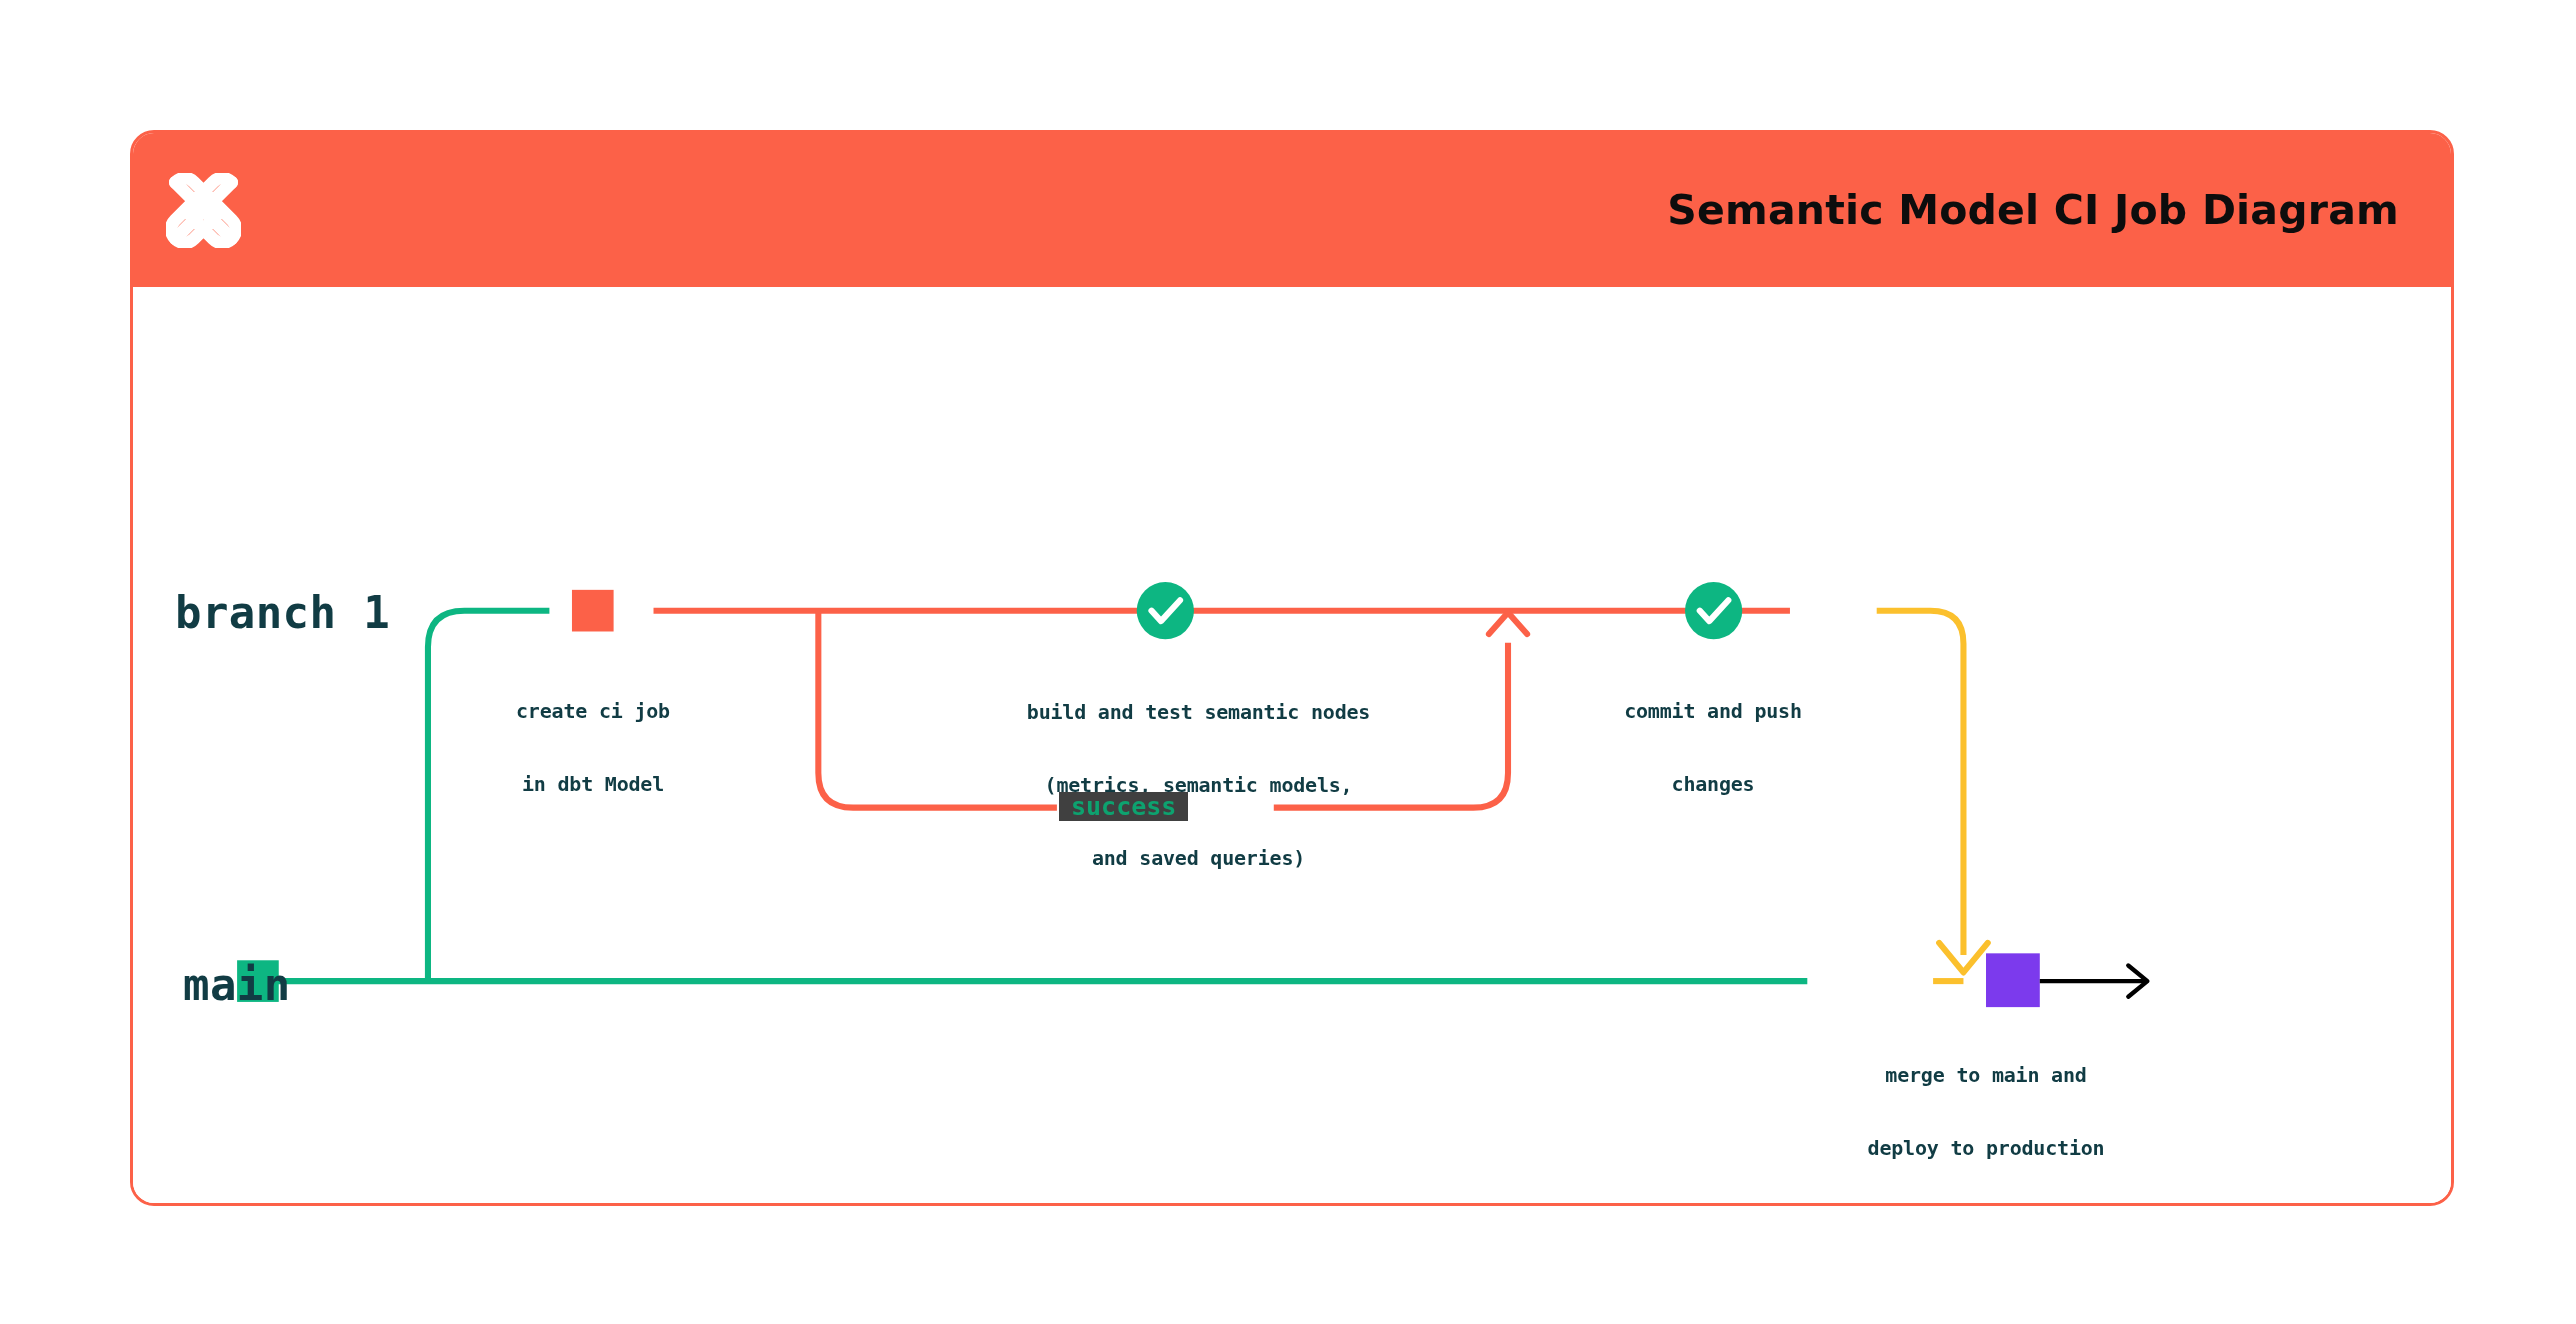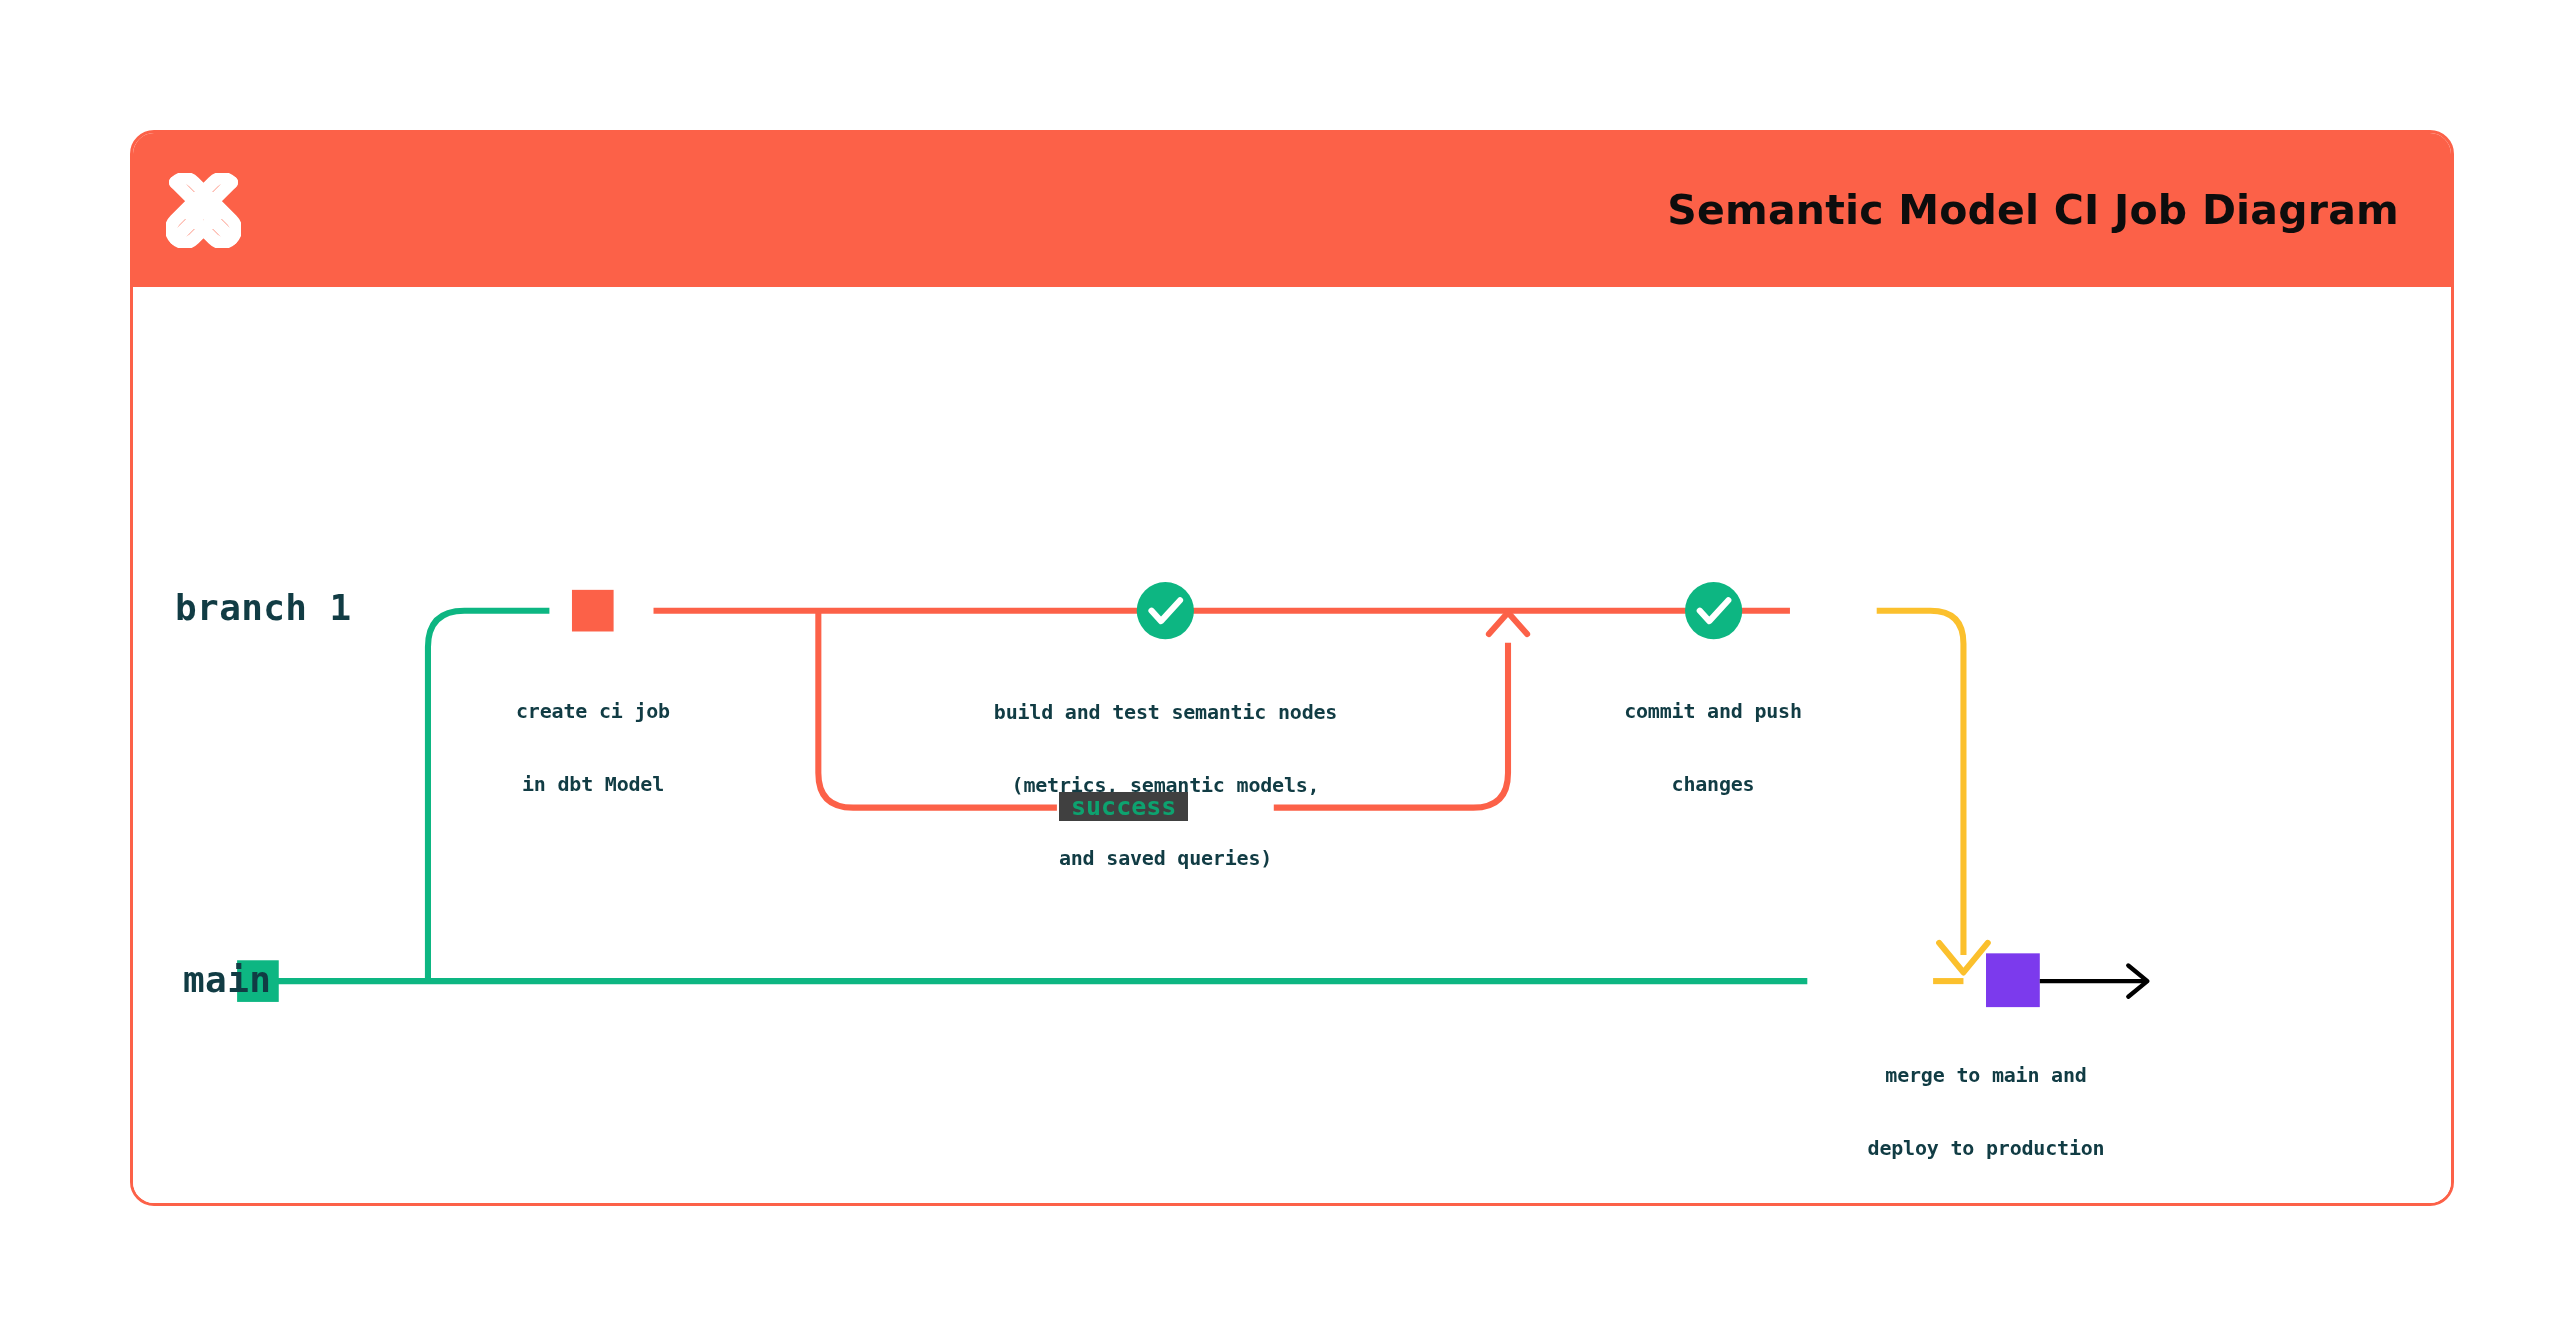--- a/index.html
+++ b/index.html
@@ -85,21 +85,21 @@
   .lbl {
     position: absolute;
     font-family: "DejaVu Sans Mono", monospace;
     font-weight: bold;
     color: #113C44;
     white-space: pre;
     line-height: 1.22;
   }
 
   .lbl-branch {
-    font-size: 36px;
+    font-size: 44px;
     letter-spacing: 0.4px;
   }
 
   .lbl-node {
     font-size: 20px;
     text-align: center;
     letter-spacing: -0.2px;
   }
 
   .lbl-success {
@@ -200,21 +200,21 @@
 
       <div class="lbl lbl-branch" style="left:42px; top:299px;">branch 1</div>
 
       <div class="lbl lbl-branch" style="left:50px; top:671px;">main</div>
 
       <div class="lbl lbl-node" style="left:330px; top:363px; width:260px;">
         <div>create ci job</div>
         <div>in dbt Model</div>
       </div>
 
-      <div class="lbl lbl-node" style="left:755px; top:364px; width:555px;">
+      <div class="lbl lbl-node" style="left:788px; top:364px; width:555px;">
         <div>build and test semantic nodes</div>
         <div>(metrics, semantic models,</div>
         <div>and saved queries)</div>
       </div>
 
       <div class="lbl lbl-node" style="left:1645px; top:727px; width:416px;">
         <div>merge to main and</div>
         <div>deploy to production</div>
       </div>
 

